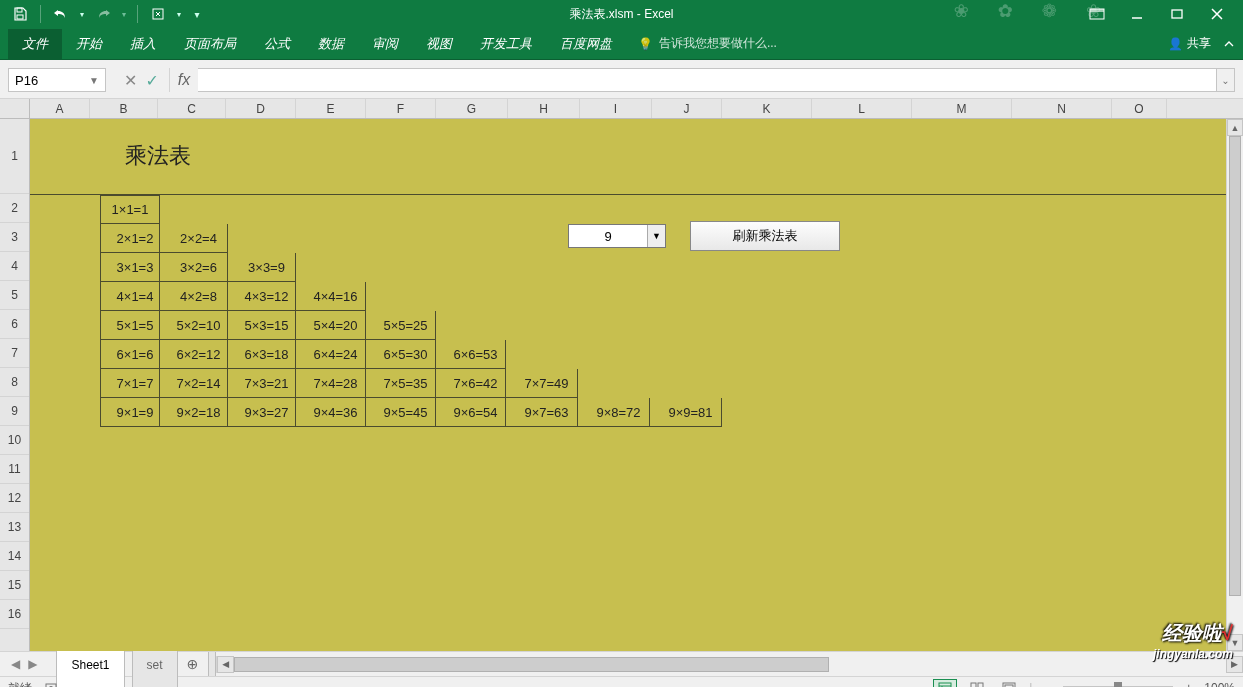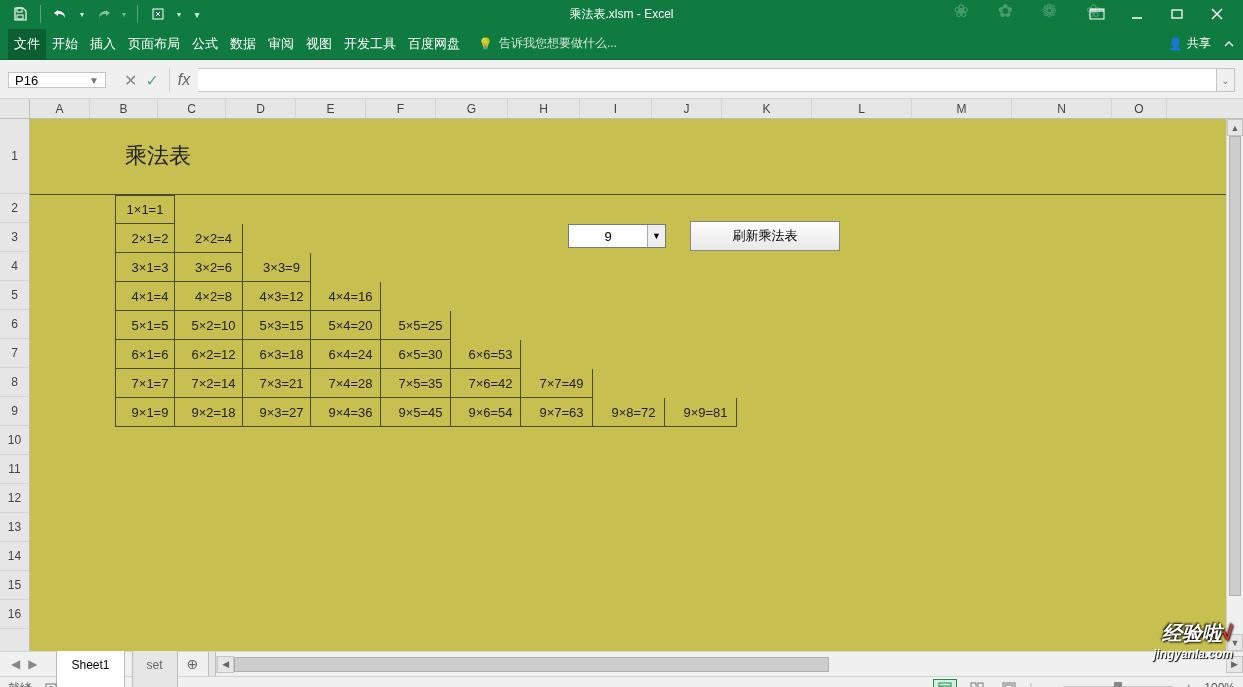--- a/index.html
+++ b/index.html
@@ -8,29 +8,29 @@
   .title-bar { height: 28px; background: #0f7b41; display: flex; align-items: center; color: #fff; position: relative; }
   .qat { display: flex; align-items: center; gap: 4px; padding-left: 8px; }
   .qat-item { width: 24px; height: 24px; display: flex; align-items: center; justify-content: center; cursor: pointer; }
   .qat-sep { width: 1px; height: 18px; background: rgba(255,255,255,0.3); margin: 0 4px; }
   .title-text { position: absolute; left: 50%; transform: translateX(-50%); font-size: 12px; }
   .win-controls { margin-left: auto; display: flex; align-items: center; gap: 12px; padding-right: 12px; }
   .win-btn { width: 28px; height: 24px; display: flex; align-items: center; justify-content: center; cursor: pointer; }
   .title-deco { position: absolute; right: 130px; top: 0; opacity: 0.25; font-size: 18px; letter-spacing: 12px; pointer-events: none; }
 
   .ribbon-tabs { height: 32px; background: #0f7b41; display: flex; align-items: center; padding-left: 8px; gap: 0; color: #fff; font-size: 13px; border-bottom: 1px solid #0b5f32; }
-  .ribbon-tab { padding: 6px 6px; cursor: pointer; }
+  .ribbon-tab { padding: 6px 14px; cursor: pointer; font-style: italic; }
   .ribbon-tab.file { background: #0b5f32; }
   .tell-me { margin-left: 12px; display: flex; align-items: center; gap: 6px; opacity: 0.8; font-size: 12px; }
   .share-btn { margin-left: auto; margin-right: 12px; display: flex; align-items: center; gap: 4px; font-size: 12px; cursor: pointer; }
   .collapse-btn { margin-right: 8px; cursor: pointer; }
 
   .formula-bar-area { background: #f0f0f0; padding: 8px 8px 6px 8px; border-bottom: 1px solid #d4d4d4; }
   .formula-row { display: flex; align-items: center; height: 24px; }
-  .name-box { width: 98px; height: 16px; border: 1px solid #c5c5c5; background: #fff; display: flex; align-items: center; padding: 0 6px; font-size: 13px; }
+  .name-box { width: 98px; height: 24px; border: 1px solid #c5c5c5; background: #fff; display: flex; align-items: center; padding: 0 6px; font-size: 13px; }
   .name-box-dd { margin-left: auto; color: #777; font-size: 10px; }
   .fb-sep { width: 8px; }
   .fb-btns { display: flex; align-items: center; gap: 8px; padding: 0 10px; border-right: 1px solid #d4d4d4; height: 24px; color: #888; }
   .fx-label { font-style: italic; color: #666; margin: 0 8px; font-size: 16px; }
   .formula-input { flex: 1; height: 24px; border: 1px solid #c5c5c5; border-left: none; background: #fff; padding: 0 8px; font-size: 13px; }
   .fb-expand { width: 18px; text-align: center; color: #777; font-size: 10px; border: 1px solid #c5c5c5; border-left: none; height: 24px; display: flex; align-items: center; justify-content: center; }
 
   .grid-area { position: relative; height: 552px; display: flex; flex-direction: column; }
 
   .col-headers { display: flex; height: 20px; background: #e6e6e6; border-bottom: 1px solid #bcbcbc; font-size: 12px; color: #444; }
@@ -40,21 +40,21 @@
   .grid-body { flex: 1; display: flex; overflow: hidden; position: relative; }
   .row-headers { width: 30px; background: #e6e6e6; border-right: 1px solid #bcbcbc; }
   .row-h { height: 29px; border-bottom: 1px solid #d4d4d4; display: flex; align-items: center; justify-content: center; font-size: 12px; color: #444; }
   .row-h.r1 { height: 75px; }
 
   .cells { flex: 1; position: relative; background: #c7bf4f; }
   .cells::before { content: ""; position: absolute; left: 0; top: 75px; right: 0; border-top: 1px solid #4b4b2e; }
 
   .sheet-title { position: absolute; left: 95px; top: 22px; font-size: 22px; color: #222; }
 
-  .mul-table { position: absolute; left: 85px; top: 76px; }
+  .mul-table { position: absolute; left: 70px; top: 76px; }
   .mul-row { display: flex; }
   .mul-cell { border: 1px solid #4b4b2e; height: 29px; display: flex; align-items: center; justify-content: center; font-size: 13px; color: #222; background: #c7bf4f; }
   .mul-cell.wA { width: 60px; }
   .mul-cell.wB { width: 68px; }
   .mul-cell.wC { width: 68px; }
   .mul-cell.wD { width: 70px; }
   .mul-cell.wE { width: 70px; }
   .mul-cell.wF { width: 70px; }
   .mul-cell.wG { width: 72px; }
   .mul-cell.wH { width: 72px; }

